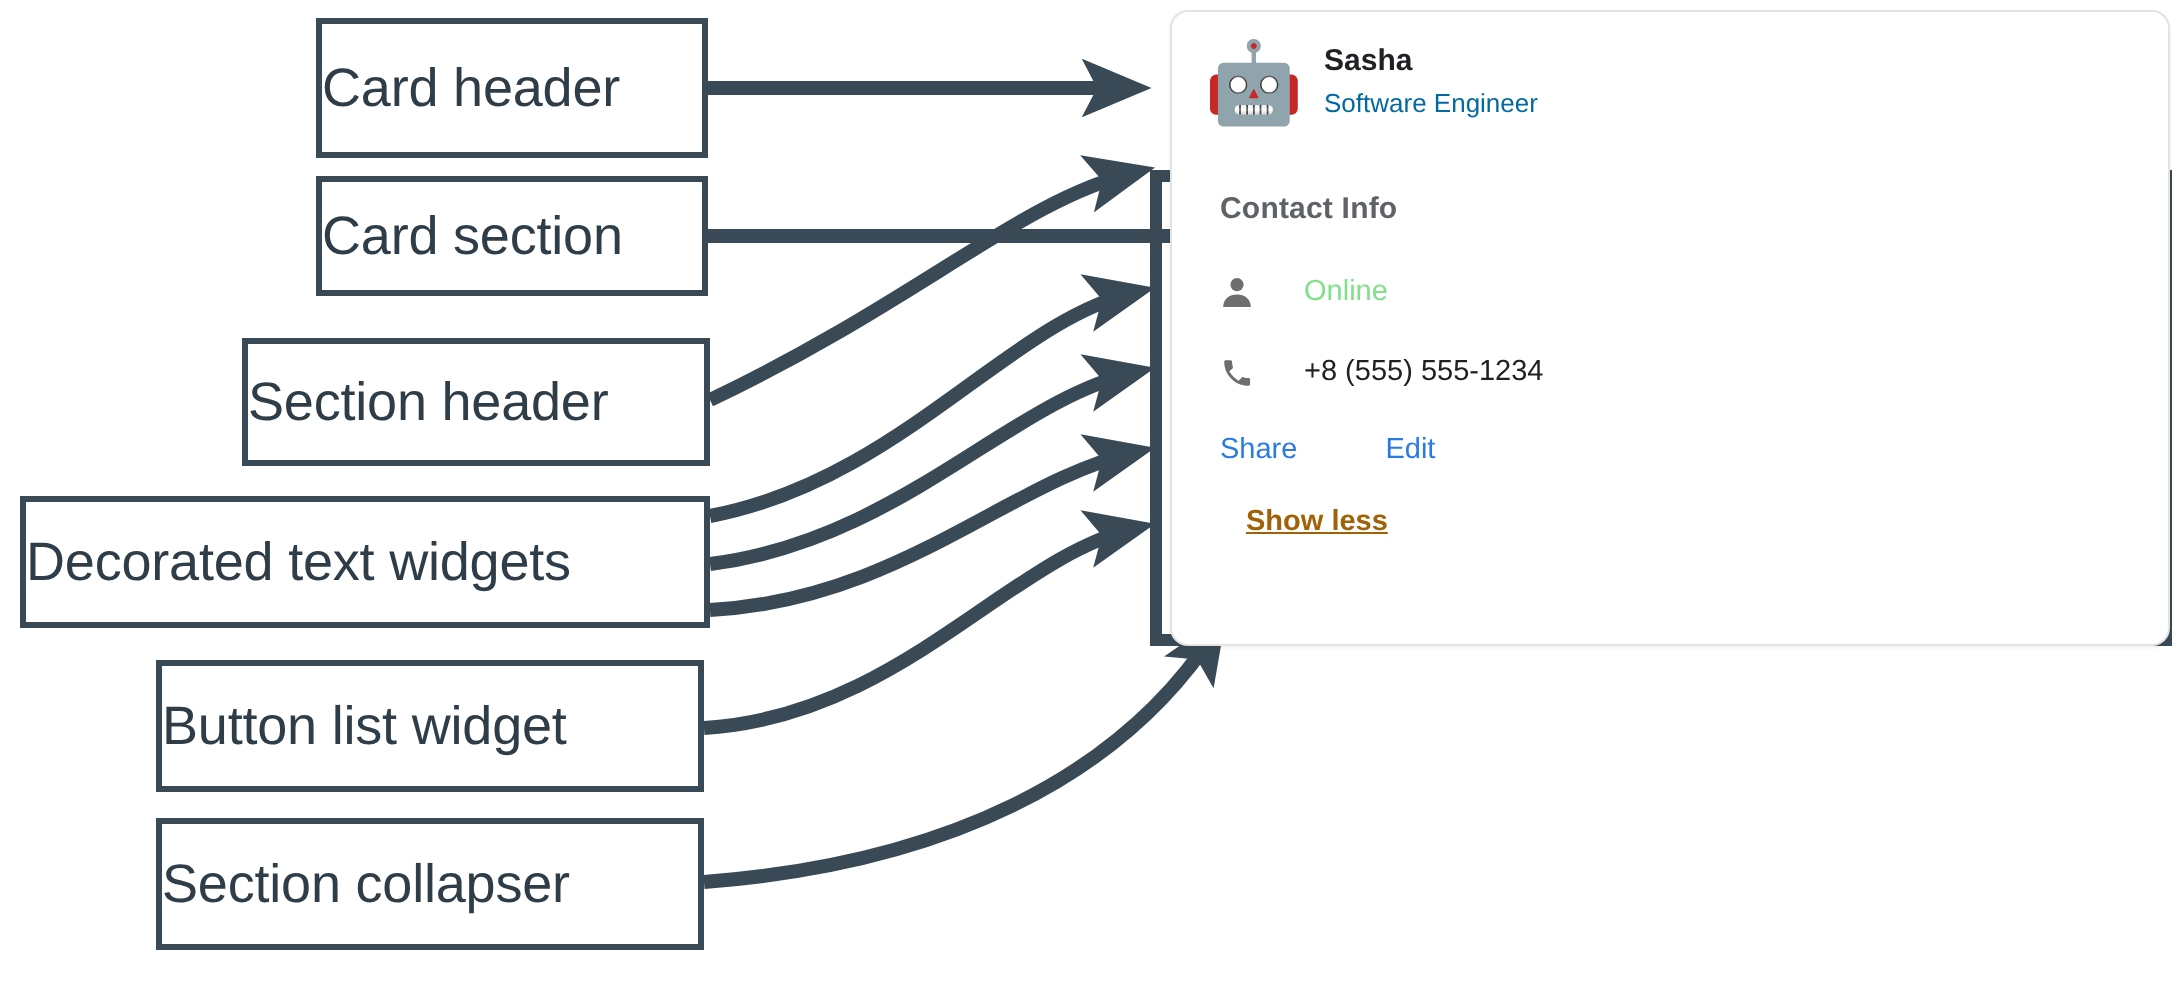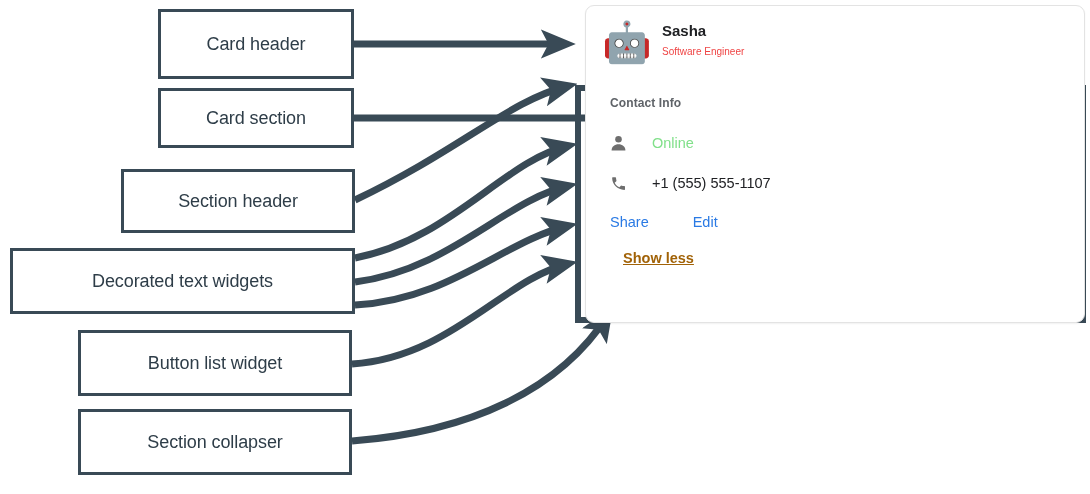--- a/index.html
+++ b/index.html
@@ -25,23 +25,22 @@
     pointer-events: none;
   }
 
   .callout-box {
     position: absolute;
     box-sizing: border-box;
     border: 3px solid #394a56;
     background: #ffffff;
     display: flex;
     align-items: center;
-    justify-content: center;
     color: #2e3d48;
-    font-size: 18px;
+    font-size: 27px;
     font-family: "Liberation Sans", sans-serif;
     letter-spacing: -0.1px;
     white-space: nowrap;
     z-index: 4;
   }
 
   
   #ui-card {
     position: absolute;
     left: 585px;
@@ -75,30 +74,30 @@
     user-select: none;
   }
   .header-text { display: flex; flex-direction: column; justify-content: flex-start; }
   .header-title {
     font-size: 15px;
     font-weight: bold;
     color: #202124;
     line-height: 20px;
   }
   .header-subtitle {
-    font-size: 10px;
-    color: #ef4444;
+    font-size: 13px;
+    color: #0369a1;
     line-height: 22px;
   }
 
   .card-section {
     padding: 18px 0 10px 24px;
   }
   .section-header {
-    font-size: 12px;
+    font-size: 15px;
     font-weight: bold;
     color: #5f6368;
     letter-spacing: 0.1px;
     margin-bottom: 20px;
   }
   .text-widget {
     display: flex;
     align-items: center;
     height: 26px;
     margin-bottom: 14px;
@@ -222,21 +221,21 @@
       </span>
       <span class="widget-text status-online">Online</span>
     </div>
 
     <div class="text-widget">
       <span class="widget-icon">
         <svg width="17" height="17" viewBox="0 0 24 24" xmlns="http://www.w3.org/2000/svg">
           <path fill="#6e6e6e" d="M6.6,10.8c1.4,2.8,3.8,5.1,6.6,6.6l2.2-2.2c0.3-0.3,0.7-0.4,1-0.2c1.2,0.4,2.5,0.6,3.8,0.6c0.6,0,1,0.4,1,1V20c0,0.6-0.4,1-1,1C10.6,21,3,13.4,3,4c0-0.6,0.4-1,1-1h3.5c0.6,0,1,0.4,1,1c0,1.3,0.2,2.6,0.6,3.8c0.1,0.3,0,0.7-0.2,1L6.6,10.8z"></path>
         </svg>
       </span>
-      <span class="widget-text">+1 (555) 555-1107</span>
+      <span class="widget-text">+8 (555) 555-1234</span>
     </div>
 
     <div class="button-list">
       <span class="list-button">Share</span>
       <span class="list-button">Edit</span>
     </div>
 
     <span class="section-collapser">Show less</span>
 
   </div>

